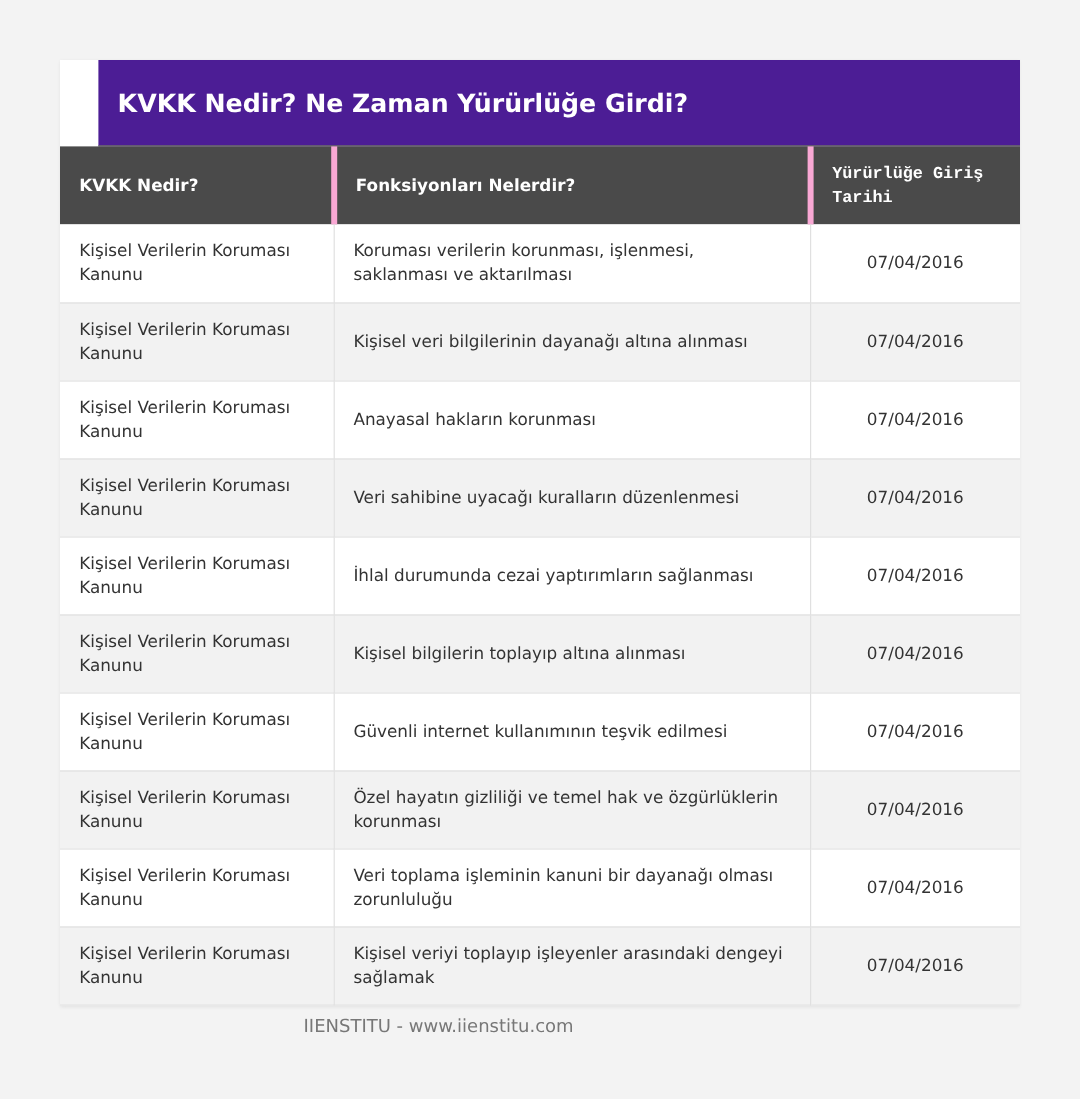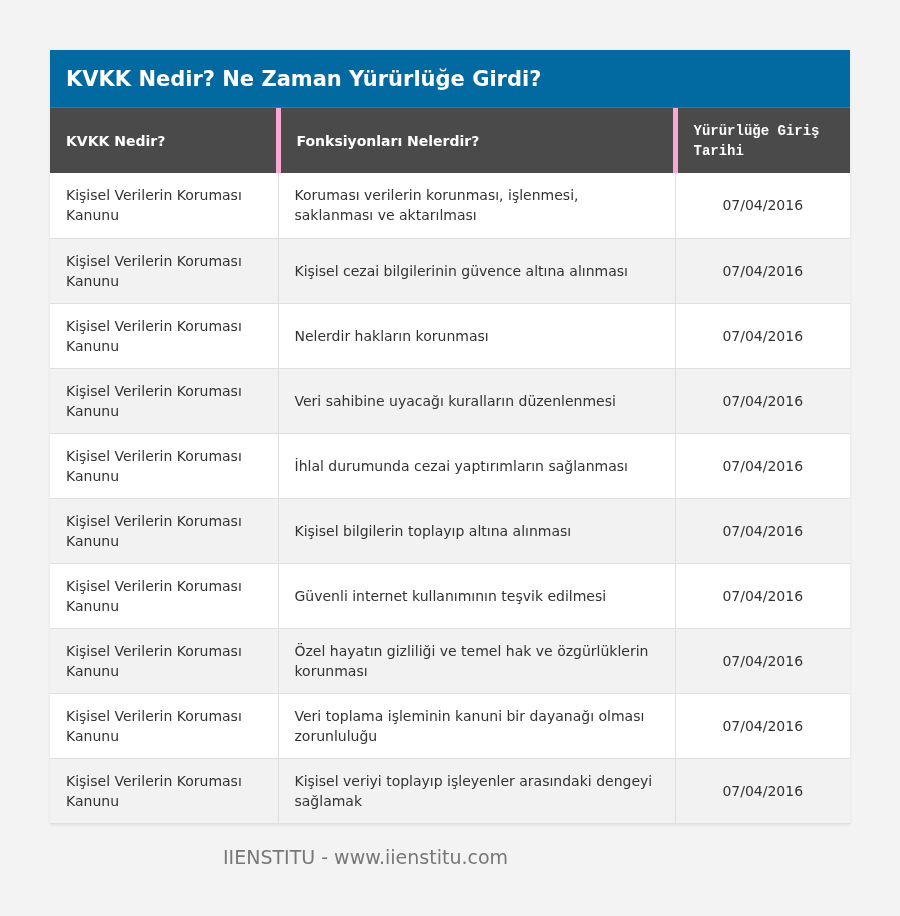--- a/index.html
+++ b/index.html
@@ -8,47 +8,48 @@
     background: #f3f3f3;
     font-family: "DejaVu Sans", "Liberation Sans", sans-serif;
     position: relative;
   }
   .card {
     position: absolute; left: 50px; top: 50px; width: 800px;
     background: #fff;
     box-shadow: 0 1px 3px rgba(0,0,0,0.08);
   }
   .title-bar {
-    background: #0369a1; height: 58px;
+    background: #4c1d95; height: 72px;
     display: flex; align-items: center;
     padding-left: 16px; color: #fff;
     font-size: 21px; font-weight: bold;
     border-bottom: 1px solid #6a6a6a;
     box-sizing: border-box;
+    margin-left: 32px;
   }
   table { border-collapse: collapse; width: 800px; table-layout: fixed; }
   th {
     background: #4a4a4a; color: #fff;
     text-align: left; font-weight: bold; font-size: 14px;
     height: 65px; padding: 0 16px; box-sizing: border-box;
     border-right: 5px solid #f9a8d4; line-height: 20px;
   }
   th:last-child { border-right: none; font-family: Liberation Mono, monospace; }
   td {
     font-size: 14px; color: #333; height: 65px;
     padding: 0 16px; box-sizing: border-box; line-height: 20px;
     border-right: 1px solid #e0e0e0; border-bottom: 1px solid #e0e0e0;
     vertical-align: middle;
   }
   td:last-child { border-right: none; text-align: center; }
   tr.odd td { background: #ffffff; }
   tr.even td { background: #f2f2f2; }
   .footer {
     position: absolute; top: 846px; left: 0; width: 731px;
-    text-align: center; color: #777; font-size: 19px;
+    text-align: center; color: #777; font-size: 15px;
   }
 </style>
 </head>
 <body>
 
 <div class="card">
   <div class="title-bar">KVKK Nedir? Ne Zaman Yürürlüğe Girdi?</div>
   <table>
     <colgroup>
         <col style="width:228px">
@@ -63,26 +64,26 @@
       </tr>
     </thead>
     <tbody>
       <tr class="odd">
           <td>Kişisel Verilerin Koruması Kanunu</td>
           <td>Koruması verilerin korunması, işlenmesi, saklanması ve aktarılması</td>
           <td>07/04/2016</td>
         </tr>
       <tr class="even">
           <td>Kişisel Verilerin Koruması Kanunu</td>
-          <td>Kişisel cezai bilgilerinin güvence altına alınması</td>
+          <td>Kişisel veri bilgilerinin dayanağı altına alınması</td>
           <td>07/04/2016</td>
         </tr>
       <tr class="odd">
           <td>Kişisel Verilerin Koruması Kanunu</td>
-          <td>Nelerdir hakların korunması</td>
+          <td>Anayasal hakların korunması</td>
           <td>07/04/2016</td>
         </tr>
       <tr class="even">
           <td>Kişisel Verilerin Koruması Kanunu</td>
           <td>Veri sahibine uyacağı kuralların düzenlenmesi</td>
           <td>07/04/2016</td>
         </tr>
       <tr class="odd">
           <td>Kişisel Verilerin Koruması Kanunu</td>
           <td>İhlal durumunda cezai yaptırımların sağlanması</td>

